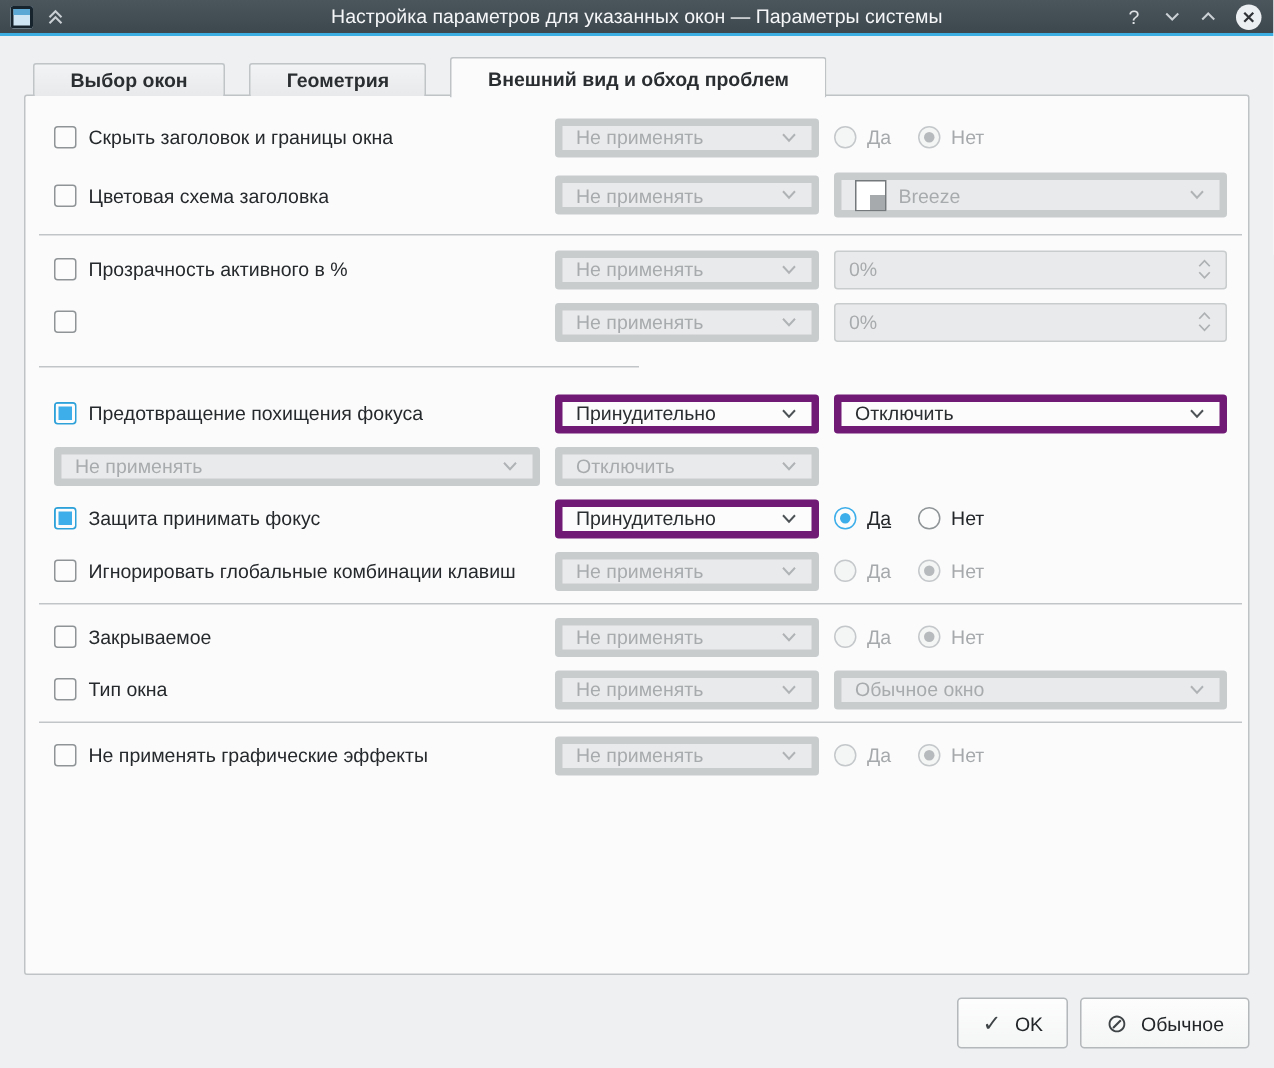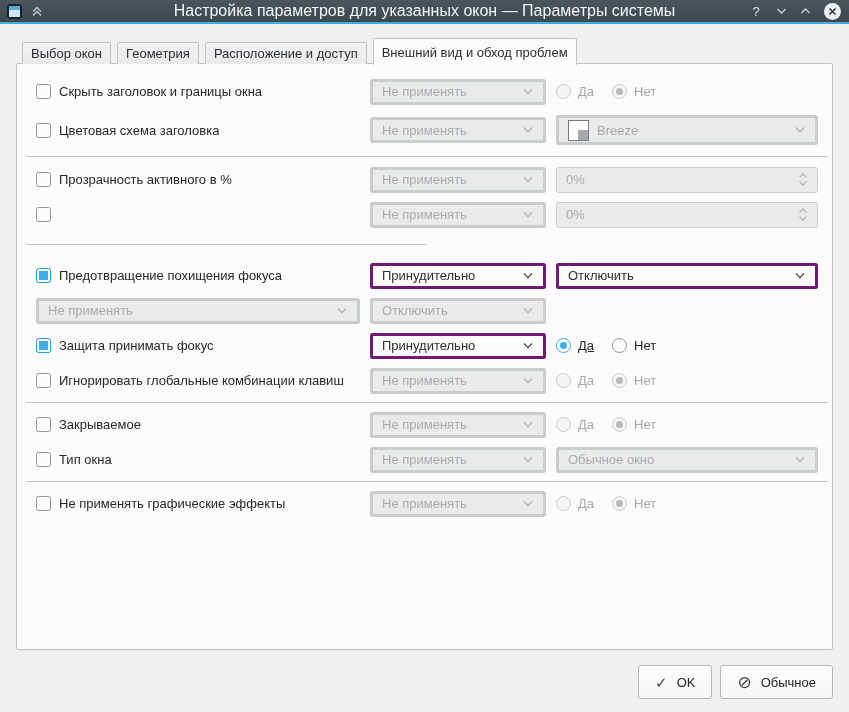--- a/index.html
+++ b/index.html
@@ -12,21 +12,21 @@
   
   .titlebar{
     position:absolute;top:0;left:0;right:0;height:22px;
     background:linear-gradient(#4a555c,#3d474e);
     color:#fcfcfc;
   }
   .titlebar .tb-left{position:absolute;left:7px;top:0;height:22px;display:flex;align-items:center;gap:9px;}
   .titlebar .tb-right{position:absolute;right:8px;top:0;height:22px;display:flex;align-items:center;gap:13px;}
   .tb-title{
     position:absolute;left:0;right:0;top:0;height:22px;line-height:22px;
-    text-align:center;font-size:16px;color:#f4f6f7;
+    text-align:center;font-size:13px;color:#f4f6f7;
   }
   .app-icon{
     width:15px;height:15px;border-radius:2px;position:relative;
     background:#cfe7f5;box-shadow:inset 0 0 0 2px #17242e;overflow:hidden;
   }
   .app-icon::before{content:"";position:absolute;left:2px;right:2px;top:2px;height:4px;background:#5ca9d6;}
   .tb-btn{display:flex;align-items:center;justify-content:center;cursor:default;}
   .tb-help{font-size:13px;color:#dfe3e5;width:14px;}
   .close-circle{
     width:17px;height:17px;border-radius:50%;background:#eceff1;
@@ -34,24 +34,24 @@
   }
   .close-circle svg{display:block;}
   .accent-line{position:absolute;top:22px;left:0;right:0;height:2px;background:#3daee2;}
 
   
   .tabbar{
     position:absolute;left:22px;top:36px;height:28px;
     display:flex;align-items:flex-end;z-index:3;
   }
   .tab{
-    height:21px;padding:0 8px;display:flex;align-items:center;
+    height:21px;padding:0 24px;display:flex;align-items:center;
     background:linear-gradient(#f2f3f4,#e7e9ea);
     border:1px solid #c1c4c6;border-bottom:none;
-    border-radius:2px 2px 0 0;margin-right:6px;color:#2b2e31;white-space:nowrap;
+    border-radius:2px 2px 0 0;margin-right:16px;color:#2b2e31;white-space:nowrap;font-weight:bold;
   }
   .tab.active{
     background:#fbfbfc;height:26px;position:relative;z-index:4;margin-bottom:-1px;
     border-color:#bfc3c5;
   }
   
   .content-frame{
     position:absolute;left:16px;right:16px;top:63px;bottom:62px;
     background:#fbfbfc;border:1px solid #bfc3c5;border-radius:2px;
     box-sizing:border-box;padding:10px 14px 0 19px;z-index:2;
@@ -66,21 +66,21 @@
   
   .cb{
     width:15px;height:15px;flex:0 0 15px;border:1px solid #8f9496;border-radius:2.5px;
     background:#fcfcfc;box-sizing:border-box;
   }
   .cb.checked{
     border-color:#2ea1d8;background:#3daee9;box-shadow:inset 0 0 0 2px #fcfcfc;
   }
   
   .combo{
-    height:26px;box-sizing:border-box;border:3px solid #701a75;border-radius:2.5px;
+    height:26px;box-sizing:border-box;border:5px solid #701a75;border-radius:2.5px;
     background:#fcfcfc;display:flex;align-items:center;padding:0 9px;
     color:#2b2e31;justify-content:space-between;min-width:0;
   }
   .combo .ctext{white-space:nowrap;overflow:hidden;display:flex;align-items:center;}
   .combo.disabled{background:#e9eaeb;border-color:#c9cccd;color:#a8abad;}
   .combo.tallc{height:30px;}
   
   .spinner{
     height:26px;box-sizing:border-box;border:1px solid #c9cccd;border-radius:2.5px;
     background:#e9eaeb;display:flex;align-items:center;justify-content:space-between;
@@ -154,21 +154,20 @@
           <path d="M1.5 1.5 L7.5 7.5 M7.5 1.5 L1.5 7.5" stroke="#2f3337" stroke-width="1.5"></path>
         </svg>
     </span>
   </div>
 </div>
 <div class="accent-line"></div>
 
 <div class="tabbar" id="tabbar">
     <div class="tab">Выбор окон</div>
     <div class="tab">Геометрия</div>
-    <div class="tab">Расположение и доступ</div>
     <div class="tab active">Внешний вид и обход проблем</div>
   </div>
 
 <div class="content-frame" id="rows">
     <div class="row">
       <div class="field-label">
         <span class="cb"></span>
         <span class="lbl">Скрыть заголовок и границы окна</span>
       </div>
       <div class="combo disabled">

